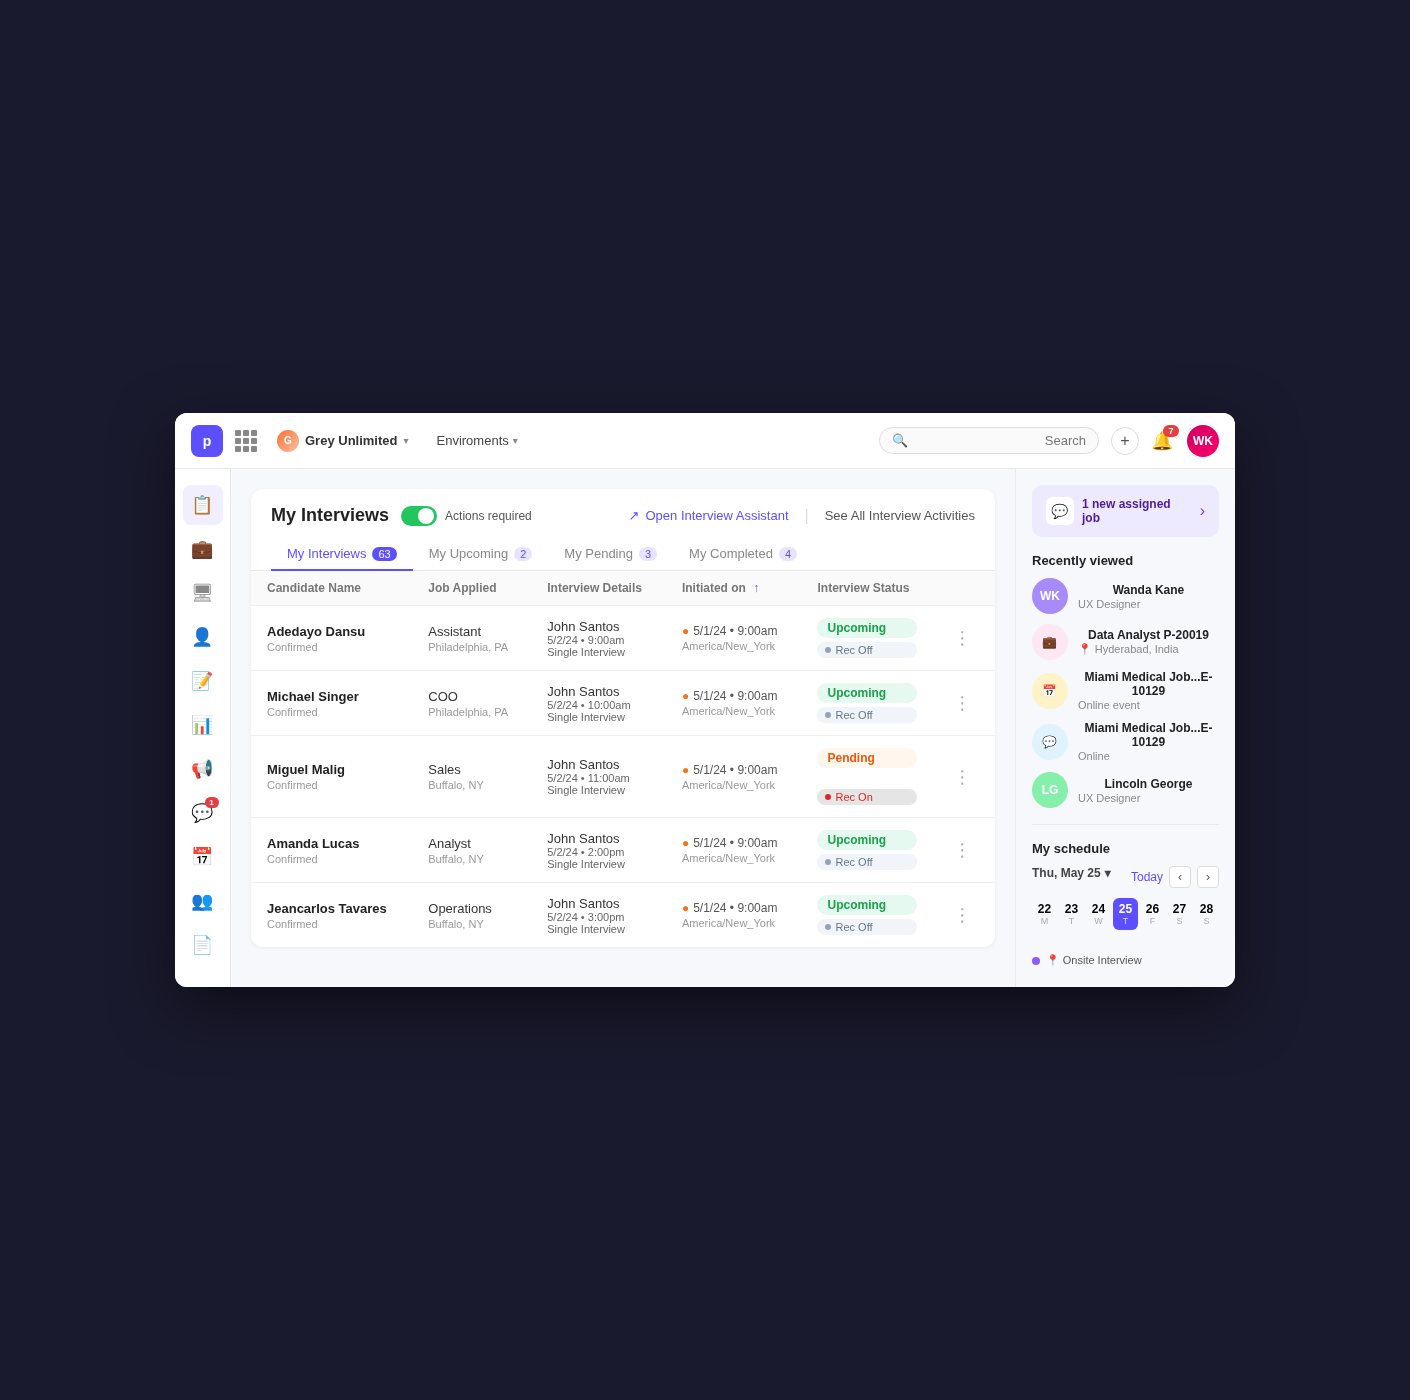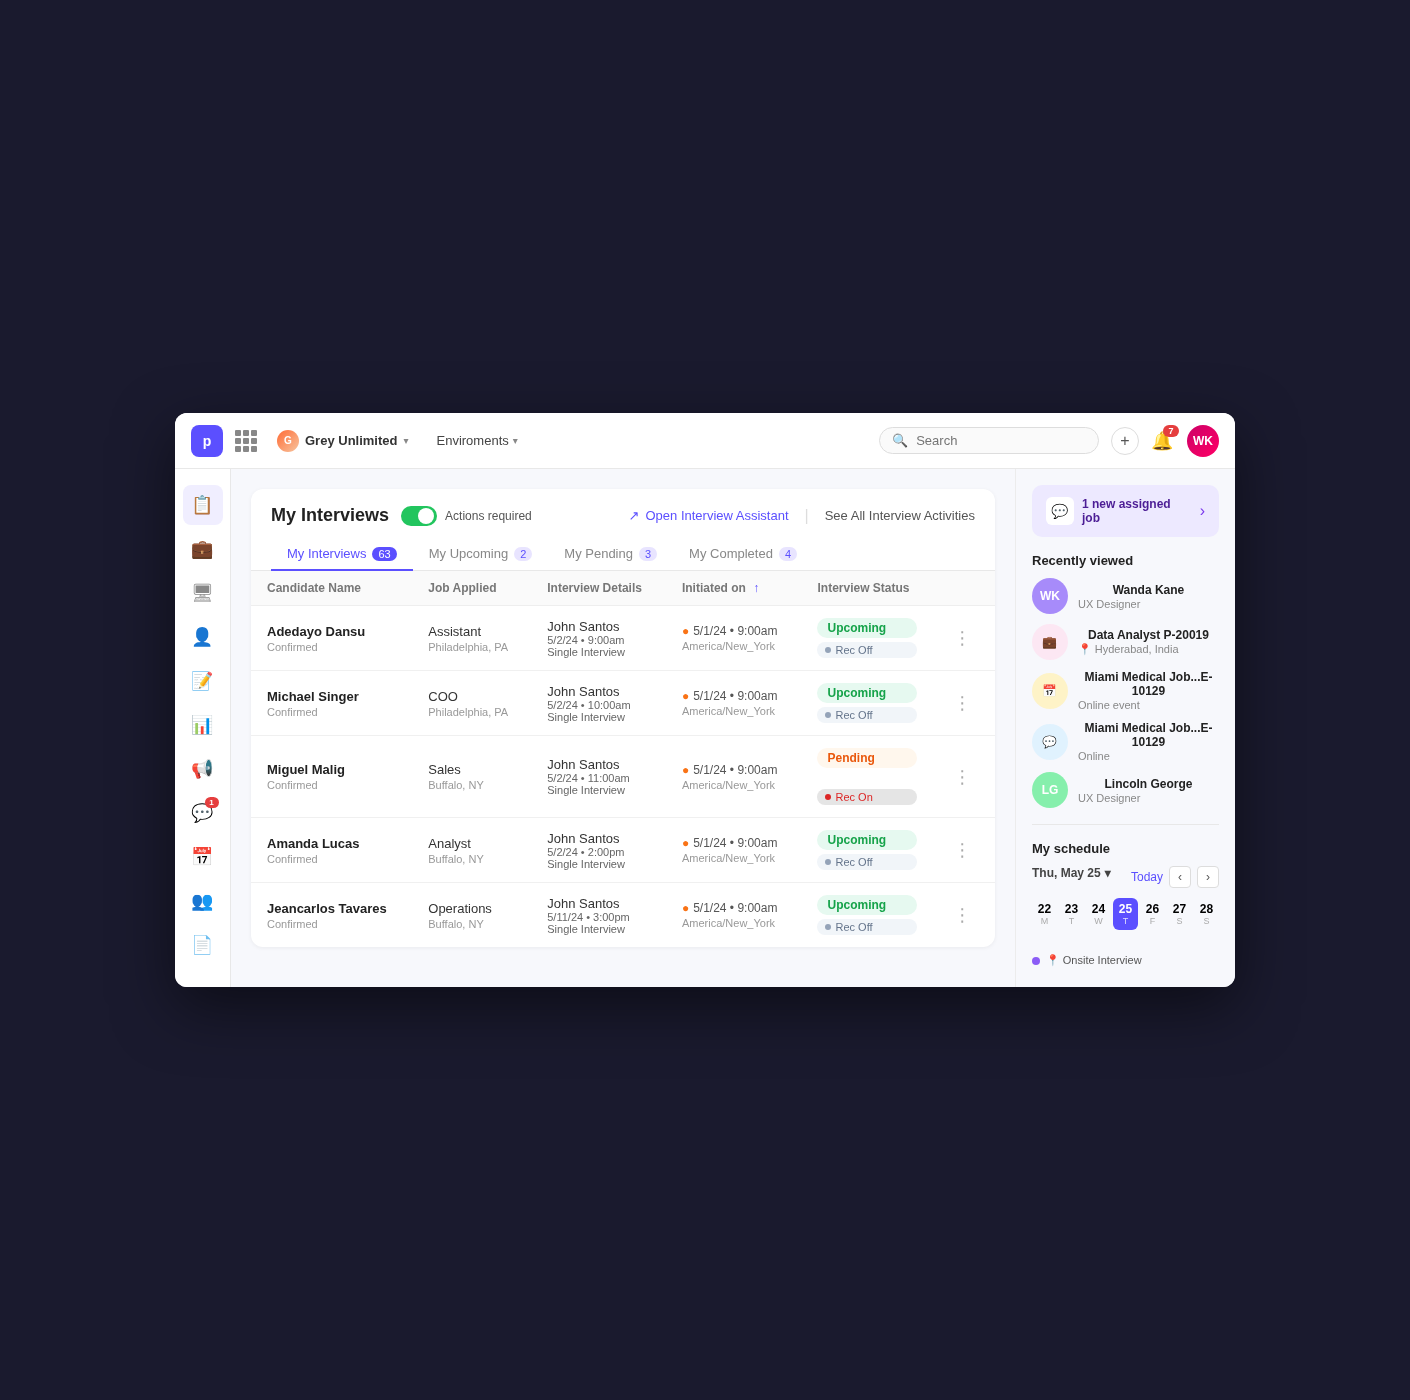--- a/index.html
+++ b/index.html
@@ -60,21 +60,21 @@
       cursor: pointer; padding: 4px 8px; border-radius: 6px; color: #444; font-size: 13px;
     }
     .top-bar-spacer { flex: 1; }
     .search-bar {
       display: flex; align-items: center; gap: 8px;
       border: 1px solid #ddd; border-radius: 20px;
       padding: 5px 12px; background: #fafafa; width: 220px;
     }
     .search-bar input {
       border: none; background: transparent; outline: none;
-      font-size: 13px; color: #404040; width: 100%;
+      font-size: 13px; color: #404040; width: 100%; text-align: right;
     }
     .search-icon-svg { color: #999; font-size: 13px; }
     .top-bar-actions { display: flex; align-items: center; gap: 10px; }
     .add-btn {
       width: 28px; height: 28px; border-radius: 50%;
       border: 1.5px solid #ddd; background: #fff;
       display: flex; align-items: center; justify-content: center;
       cursor: pointer; font-size: 16px; color: #555;
     }
     .notif-btn {
@@ -599,21 +599,21 @@
     <td>
       <div class="candidate-name">Jeancarlos Tavares</div>
       <div class="sub-text">Confirmed</div>
     </td>
     <td>
       <div class="interview-details-name">Operations</div>
       <div class="sub-text">Buffalo, NY</div>
     </td>
     <td>
       <div class="interview-details-name">John Santos</div>
-      <div class="interview-time">5/11/24 • 3:00pm</div>
+      <div class="interview-time">5/2/24 • 3:00pm</div>
       <div class="interview-time">Single Interview</div>
     </td>
     <td>
       <div class="initiated-cell">
         <span style="color:#f97316;margin-right:4px;">●</span>5/1/24 • 9:00am
       </div>
       <div class="sub-text">America/New_York</div>
     </td>
     <td>
       <div class="status-wrap">

